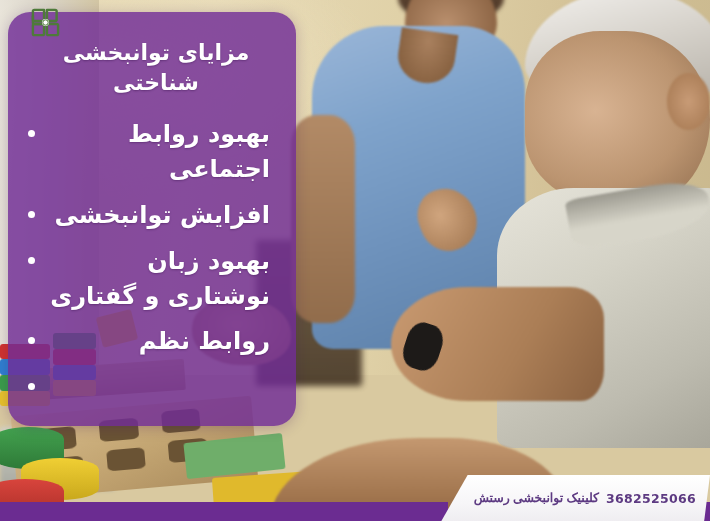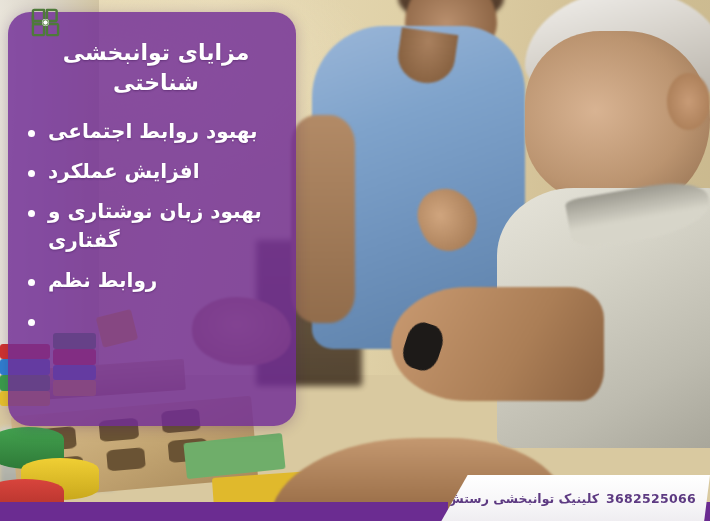--- a/index.html
+++ b/index.html
@@ -160,22 +160,22 @@
     letter-spacing:0;
     text-shadow:0 1px 2px rgba(45,12,66,.35);
   }
   #benefits{
     list-style:none;margin:20px 0 0 0;padding:0 26px 0 14px;
     direction:rtl;
   }
   #benefits li{
     position:relative;
     color:#ffffff;
-    font-size:20px;font-weight:700;line-height:1.45;
-    text-align:left;
+    font-size:24px;font-weight:700;line-height:1.45;
+    text-align:right;
     margin:0 0 11px 0;
     padding:0 0 0 26px;
     text-shadow:0 1px 2px rgba(45,12,66,.35);
   }
   #benefits li .dot{
     position:absolute;left:6px;top:13px;
     width:7px;height:7px;border-radius:50%;
     background:#ffffff;
   }
 
@@ -196,21 +196,21 @@
     clip-path:polygon(8% 100%, 17% 0%, 100% 0%, 98% 100%);
     display:flex;align-items:center;justify-content:flex-start;
     padding:0 14px 0 58px;
     gap:8px;
   }
   #brand-text{
     direction:rtl;color:#5d3a82;
     font-size:12.5px;font-weight:700;white-space:nowrap;
     display:flex;align-items:center;gap:7px;
   }
-  #brand-name{color:#5d3a82;}
+  #brand-name{color:#5d3a82;font-family:Liberation Serif, serif;}
   #brand-phone{color:#5d3a82;letter-spacing:.3px;}
   #brand-logo{
     position:absolute;left:30px;top:7px;
     width:31px;height:31px;
   }
   #brand-logo svg{display:block;}
 </style>
 </head>
 <body>
 
@@ -273,21 +273,21 @@
   <div id="panel">
     <h1 id="panel-title">مزایای توانبخشی شناختی</h1>
 
     <ul id="benefits">
       <li>
         <span class="dot"></span>
         <span>بهبود روابط اجتماعی</span>
       </li>
       <li>
         <span class="dot"></span>
-        <span>افزایش عملکرد</span>
+        <span>افزایش توانبخشی</span>
       </li>
       <li>
         <span class="dot"></span>
         <span>بهبود زبان نوشتاری و گفتاری</span>
       </li>
       <li>
         <span class="dot"></span>
         <span>روابط نظم</span>
       </li>
       <li>

